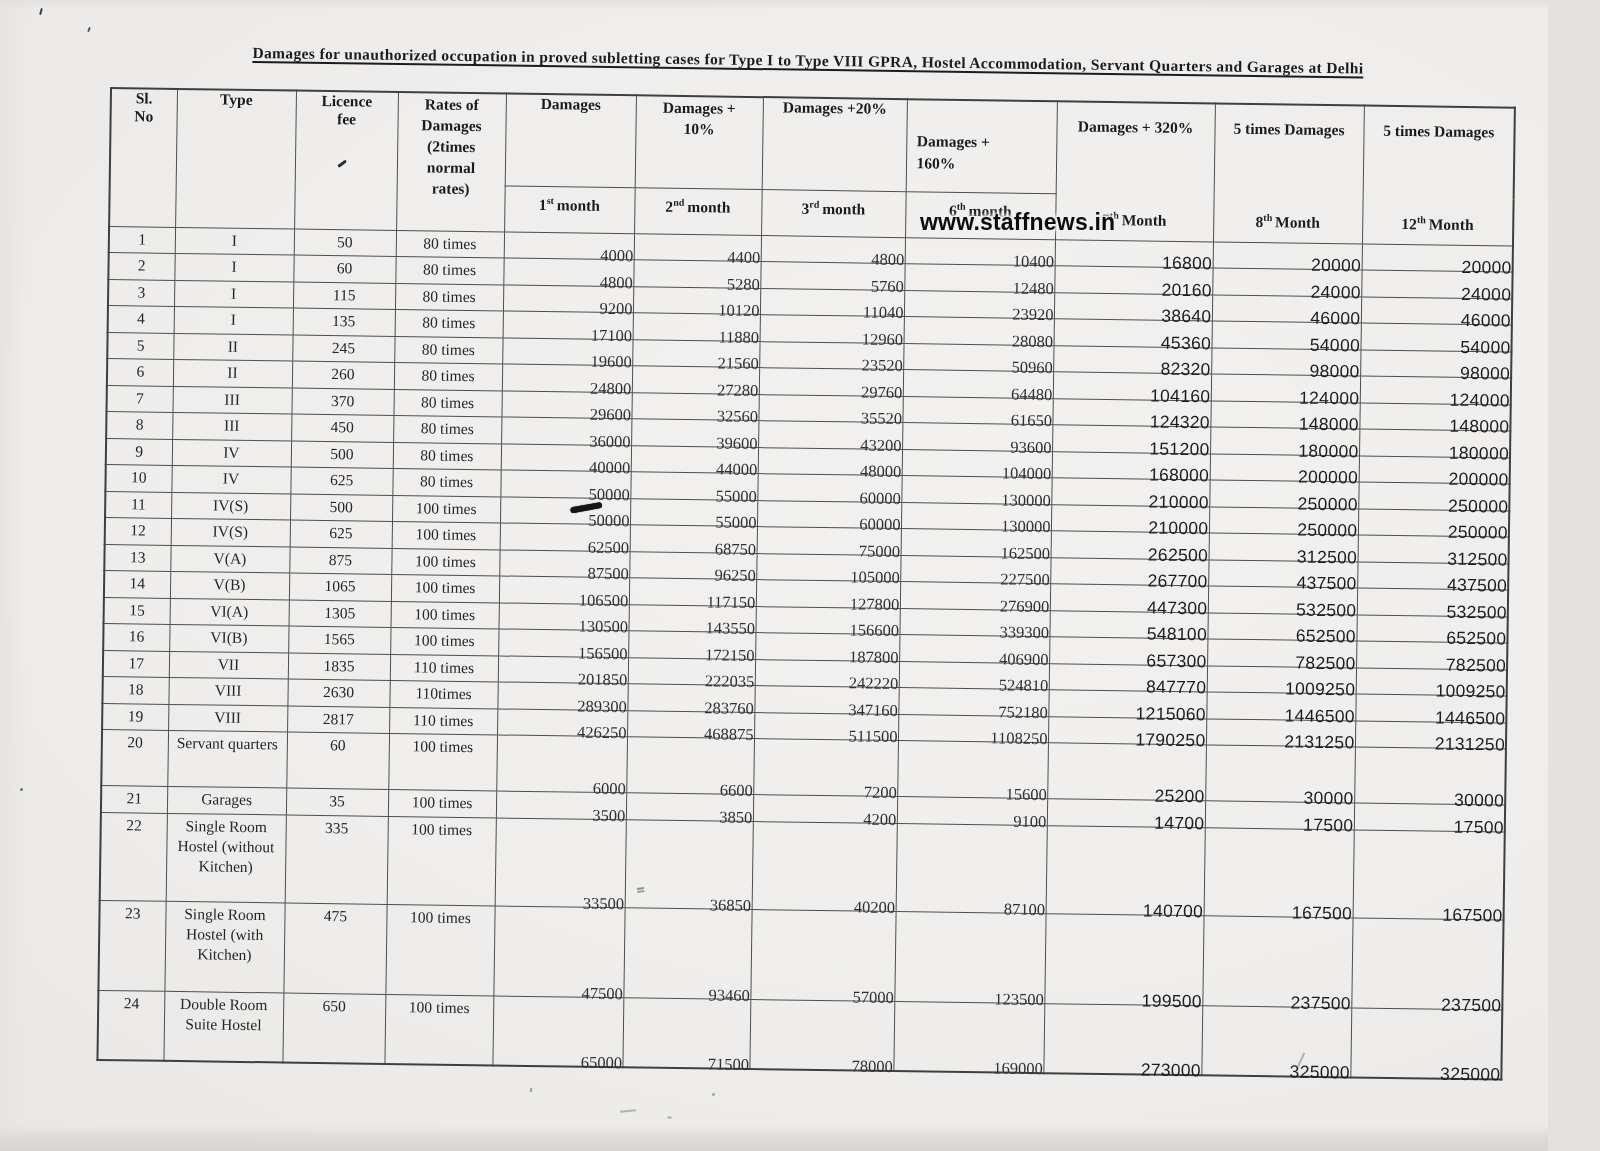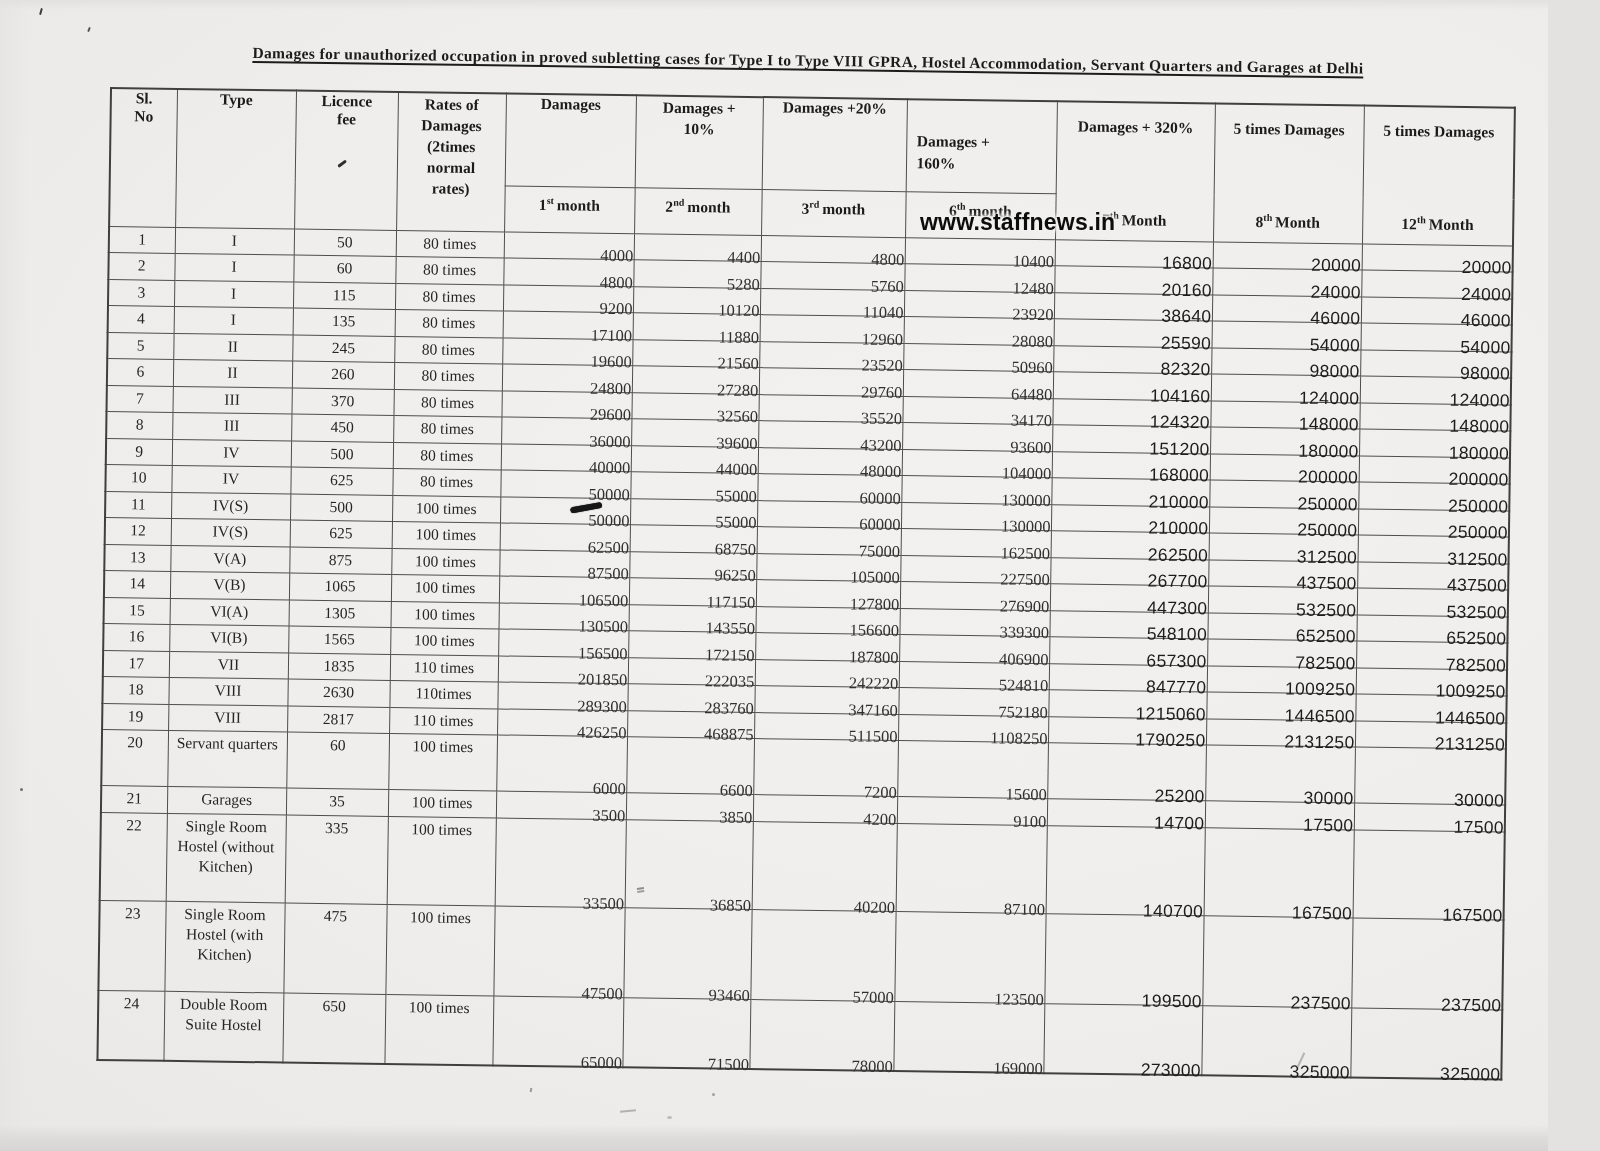--- a/index.html
+++ b/index.html
@@ -199,21 +199,21 @@
 
   <tr>
     <td class="c-sl">4</td>
     <td class="c-type">I</td>
     <td class="c-fee">135</td>
     <td class="c-rate">80 times</td>
     <td class="num n-serif c5"><span class="v">17100</span></td>
     <td class="num n-serif c6"><span class="v">11880</span></td>
     <td class="num n-serif c7"><span class="v">12960</span></td>
     <td class="num n-serif c8"><span class="v">28080</span></td>
-    <td class="num n-sans c9"><span class="v">25590</span></td>
+    <td class="num n-sans c9"><span class="v">45360</span></td>
     <td class="num n-sans c10"><span class="v">54000</span></td>
     <td class="num n-sans c11"><span class="v">54000</span></td>
   </tr>
 
   <tr>
     <td class="c-sl">5</td>
     <td class="c-type">II</td>
     <td class="c-fee">245</td>
     <td class="c-rate">80 times</td>
     <td class="num n-serif c5"><span class="v">19600</span></td>
@@ -240,21 +240,21 @@
   </tr>
 
   <tr>
     <td class="c-sl">7</td>
     <td class="c-type">III</td>
     <td class="c-fee">370</td>
     <td class="c-rate">80 times</td>
     <td class="num n-serif c5"><span class="v">29600</span></td>
     <td class="num n-serif c6"><span class="v">32560</span></td>
     <td class="num n-serif c7"><span class="v">35520</span></td>
-    <td class="num n-serif c8"><span class="v">34170</span></td>
+    <td class="num n-serif c8"><span class="v">61650</span></td>
     <td class="num n-sans c9"><span class="v">124320</span></td>
     <td class="num n-sans c10"><span class="v">148000</span></td>
     <td class="num n-sans c11"><span class="v">148000</span></td>
   </tr>
 
   <tr>
     <td class="c-sl">8</td>
     <td class="c-type">III</td>
     <td class="c-fee">450</td>
     <td class="c-rate">80 times</td>

